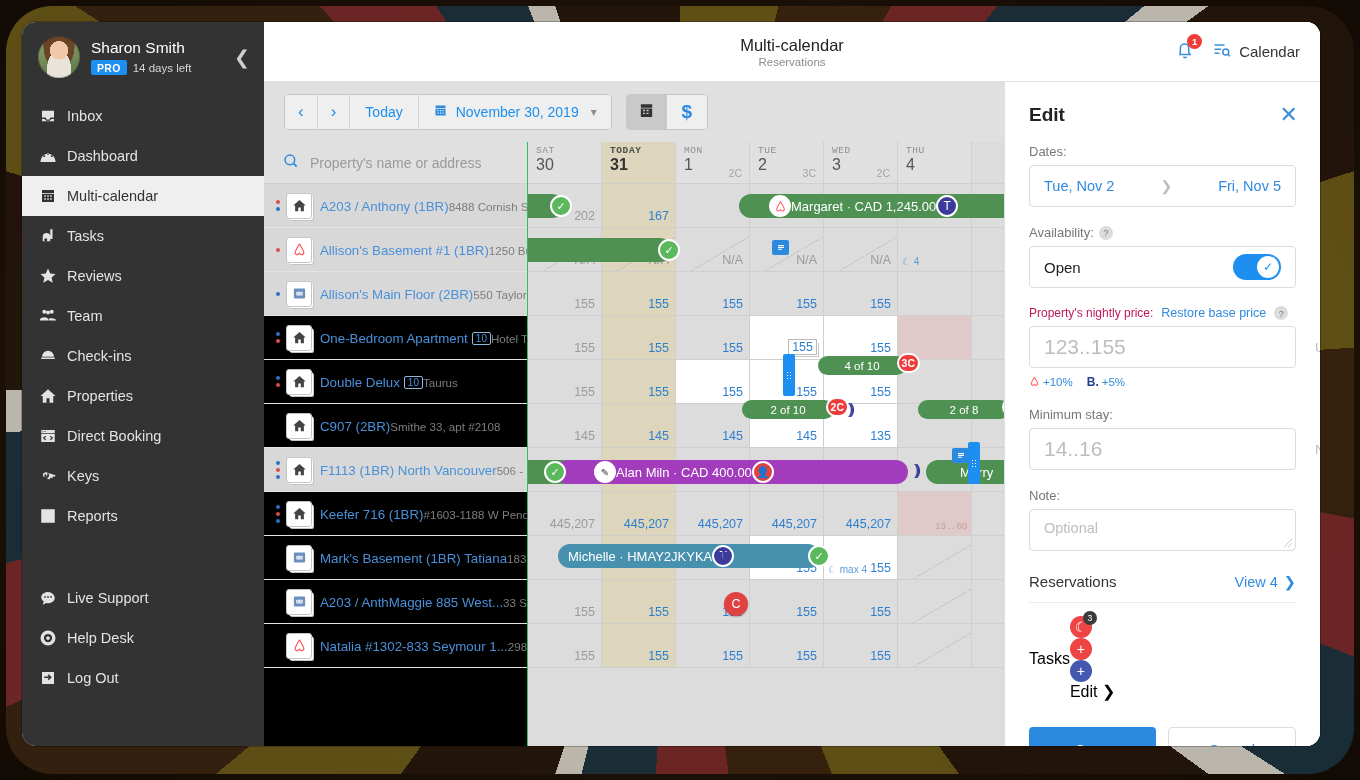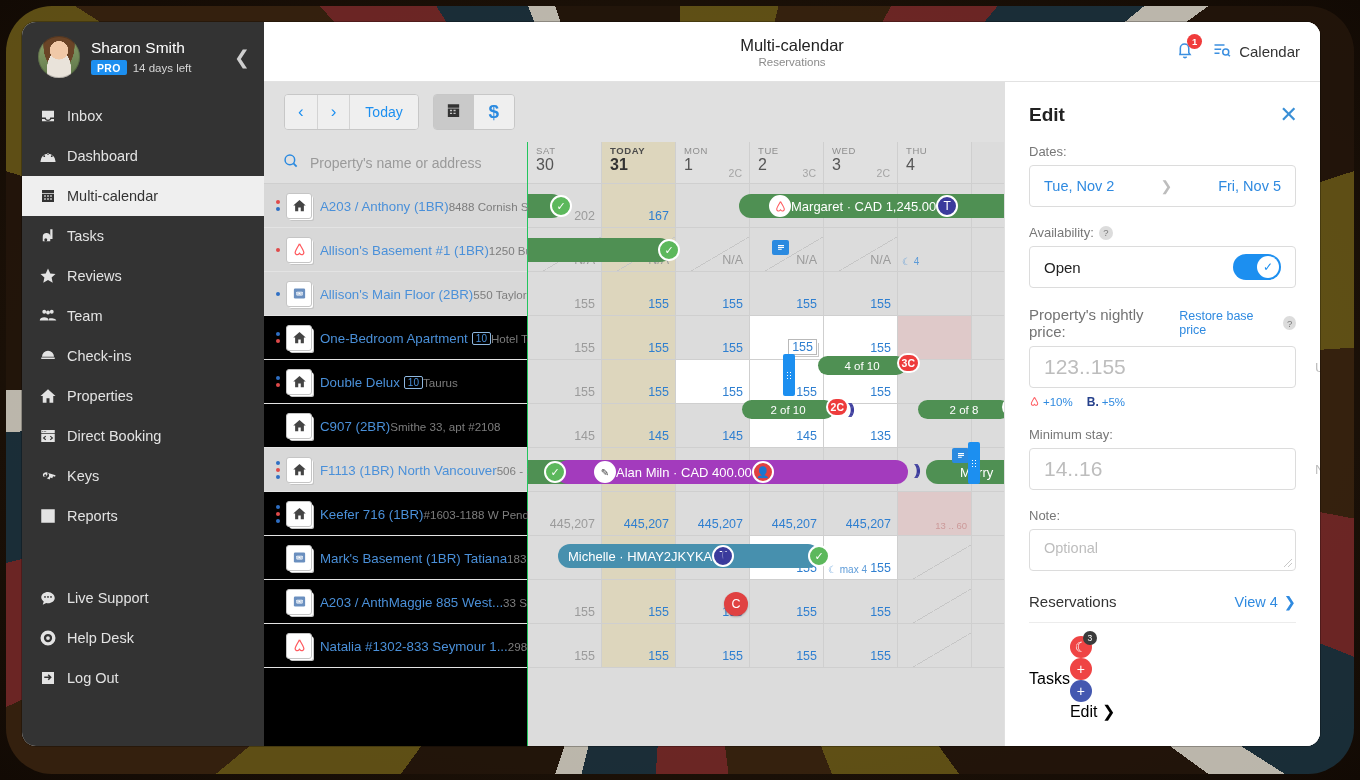--- a/index.html
+++ b/index.html
@@ -95,21 +95,21 @@
           display:flex;align-items:center;justify-content:center; margin-right:8px; margin-left:2px; box-shadow:2px 2px 0 -1px #fff, 3px 3px 0 -1px #c5c5c5;}
   .ptext{ min-width:0; }
   .pname{ font-size:13.3px; color:#4a90d9; white-space:nowrap; overflow:hidden; text-overflow:ellipsis; max-width:205px; line-height:15px;}
   .pname .cnt{ border:1px solid #8fb8e0; color:#4a90d9; font-size:10px; padding:0 3px; border-radius:2px; margin-left:4px; vertical-align:1px;}
   .paddr{ font-size:11.6px; color:#7d7d7d; white-space:nowrap; overflow:hidden; text-overflow:ellipsis; max-width:205px; margin-top:1px;}
 
   .grid{ flex:1; position:relative; overflow:hidden; background:#dcdcdc; }
   .ghead{ height:42px; display:flex; border-bottom:1px solid #cfcfcf; }
   .gcell-h{ width:74px; flex:0 0 74px; border-right:1px solid #cfcfcf; padding:3px 6px 0 8px; position:relative; background:#e0e0e0;}
   .gcell-h.today{ background:#ddd6bd; }
-  .gcell-h .dow{ font-size:9.5px; color:#8e8e8e; letter-spacing:.6px; }
+  .gcell-h .dow{ font-size:9.5px; color:#8e8e8e; letter-spacing:.6px;font-family:Liberation Mono, monospace; }
   .gcell-h.today .dow{ color:#4b4b4b; font-weight:bold;}
   .gcell-h .dnum{ font-size:16px; color:#555; line-height:17px;}
   .gcell-h.today .dnum{ color:#333; font-weight:bold;}
   .gcell-h .cc{ position:absolute; right:7px; bottom:4px; font-size:10.5px; color:#a5a5a5; }
 
   .grow{ height:44px; display:flex; border-bottom:1px solid #cfcfcf; position:relative; }
   .gc{ width:74px; flex:0 0 74px; border-right:1px solid #cfcfcf; position:relative; background:#dcdcdc; }
   .gc.today{ background:#ddd6bd; }
   .gc.white{ background:#fff; }
   .gc.pink{ background:#dfc9c9; }
@@ -152,21 +152,21 @@
        display:inline-flex;align-items:center;justify-content:center; }
   .field{ border:1px solid #dcdcdc; border-radius:4px; height:42px; display:flex; align-items:center; padding:0 14px; }
   .dates{ justify-content:space-between; }
   .dlink{ color:#2f8ae0; font-size:14.5px; cursor:pointer; }
   .darrow{ color:#bdbdbd; font-size:14px; }
   .open-txt{ font-size:15px; color:#222; }
   .toggle{ margin-left:auto; width:48px;height:26px;border-radius:13px; background:#1c8ff0; position:relative; cursor:pointer;}
   .toggle .knob{ position:absolute; right:2px; top:2px; width:22px;height:22px;border-radius:50%; background:#fff;
                  display:flex;align-items:center;justify-content:center; color:#1c8ff0; font-size:12px;}
   .plabel-row{ display:flex; align-items:center; gap:8px; margin-top:18px; margin-bottom:6px; }
-  .plabel-row .lb{ font-size:15px; color:#737373; }
+  .plabel-row .lb{ font-size:12px; color:#be185d; }
   .plabel-row .restore{ font-size:12.5px; color:#2f8ae0; cursor:pointer; }
   .field input{ border:none; outline:none; font-size:21px; color:#333; flex:1; font-family:inherit; background:transparent;}
   .field input::placeholder{ color:#bdbdbd; }
   .unit{ font-size:13.5px; color:#bdbdbd; }
   .pcts{ display:flex; gap:14px; margin-top:7px; align-items:center; }
   .pct{ display:flex; align-items:center; gap:3px; font-size:11.5px; }
   .pct .ab{ color:#ff5a5f; } .pct.b .bk{ color:#26418c; font-weight:bold; font-size:12px;}
   .pct span.v{ color:#2f8ae0; }
   .pct.ab span.v{ color:#2f8ae0; }
   .ta{ border:1px solid #dcdcdc; border-radius:4px; height:42px; padding:10px 14px; font-size:14.5px; color:#bdbdbd; position:relative;}
@@ -347,20 +347,27 @@
           <span>Calendar</span>
         </div>
       </div>
     </div>
 
     <div class="toolbar">
       <div class="btngroup">
         <div class="tb arrow">‹</div>
         <div class="tb arrow">›</div>
         <div class="tb">Today</div>
+        <div class="tb date">
+          <span><svg width="15" height="15" viewBox="0 0 24 24">
+                  <path fill="#2b8ae0" d="M4 4h16v4H4zm0 5h16v11H4zm3 2v2h2v-2zm4 0v2h2v-2zm4 0v2h2v-2zM7 15v2h2v-2zm4 0v2h2v-2zm4 0v2h2v-2z"></path>
+                </svg></span>
+          <span class="cv">November 30, 2019</span>
+          <span class="chev">▾</span>
+        </div>
       </div>
       <div class="tg">
         <div class="on">
           <span><svg width="17" height="17" viewBox="0 0 24 24">
                   <path fill="#333" d="M4 3h16v5H4zm0 6h16v12H4zm3 2v2h3v-2zm5 0v2h3v-2zM7 15v2h3v-2zm5 0v2h3v-2z"></path>
                 </svg></span>
         </div>
         <div>
           <span style="color:#2b8ae0;font-size:19px;font-weight:bold;">$</span>
         </div>

